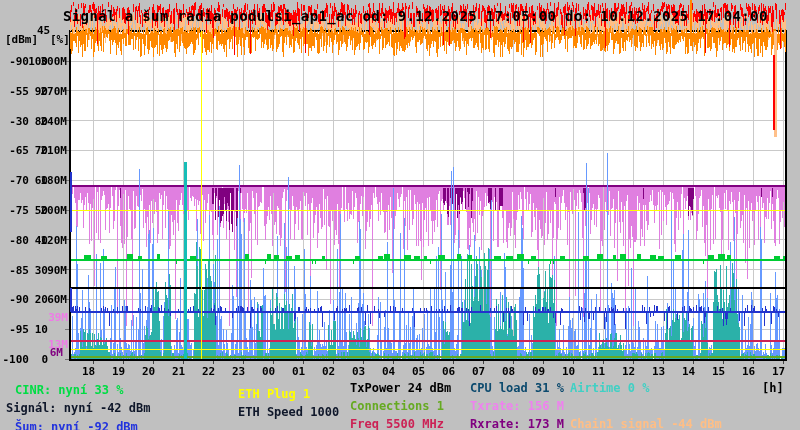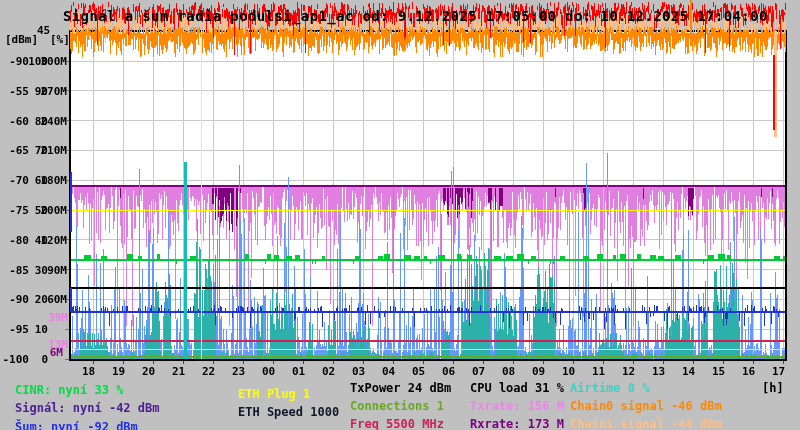--- a/index.html
+++ b/index.html
@@ -119,21 +119,21 @@
     <div class="title mono">Signál a šum radia podulsi_ap1_ac od: 9.12.2025 17:05:00 do: 10.12.2025 17:04:00</div>
     <div class="axhdr mono" style="left:37px;top:24px">45</div>
     <div class="axhdr mono" style="left:5px;top:33px">[dBm]</div>
     <div class="axhdr mono" style="left:50px;top:33px">[%]</div>
   <div class="ylab mono" style="left: 2px; top: 55px; width: 27px;">-90</div>
       <div class="ylab mono" style="left: 26px; top: 55px; width: 22px;">100</div>
       <div class="ylab mono" style="left: 36px; top: 55px; width: 31px;">300M</div>
       <div class="ylab mono" style="left: 2px; top: 84.8px; width: 27px;">-55</div>
       <div class="ylab mono" style="left: 26px; top: 84.8px; width: 22px;">90</div>
       <div class="ylab mono" style="left: 36px; top: 84.8px; width: 31px;">270M</div>
-      <div class="ylab mono" style="left: 2px; top: 114.6px; width: 27px;">-60</div>
+      <div class="ylab mono" style="left: 2px; top: 114.6px; width: 27px;">-30</div>
       <div class="ylab mono" style="left: 26px; top: 114.6px; width: 22px;">80</div>
       <div class="ylab mono" style="left: 36px; top: 114.6px; width: 31px;">240M</div>
       <div class="ylab mono" style="left: 2px; top: 144.4px; width: 27px;">-65</div>
       <div class="ylab mono" style="left: 26px; top: 144.4px; width: 22px;">70</div>
       <div class="ylab mono" style="left: 36px; top: 144.4px; width: 31px;">210M</div>
       <div class="ylab mono" style="left: 2px; top: 174.2px; width: 27px;">-70</div>
       <div class="ylab mono" style="left: 26px; top: 174.2px; width: 22px;">60</div>
       <div class="ylab mono" style="left: 36px; top: 174.2px; width: 31px;">180M</div>
       <div class="ylab mono" style="left: 2px; top: 204px; width: 27px;">-75</div>
       <div class="ylab mono" style="left: 26px; top: 204px; width: 22px;">50</div>
@@ -172,28 +172,27 @@
       <div class="xlab mono" style="left: 532px; top: 365px;">09</div>
       <div class="xlab mono" style="left: 562px; top: 365px;">10</div>
       <div class="xlab mono" style="left: 592px; top: 365px;">11</div>
       <div class="xlab mono" style="left: 622px; top: 365px;">12</div>
       <div class="xlab mono" style="left: 652px; top: 365px;">13</div>
       <div class="xlab mono" style="left: 682px; top: 365px;">14</div>
       <div class="xlab mono" style="left: 712px; top: 365px;">15</div>
       <div class="xlab mono" style="left: 742px; top: 365px;">16</div>
       <div class="xlab mono" style="left: 772px; top: 365px;">17</div>
       <div class="leg mono" style="left: 15px; top: 383px; color: rgb(0, 221, 68);">CINR: nyní 33 %</div>
-      <div class="leg mono" style="left: 15px; top: 401px; color: #4c1d95;">Signál: nyní -42 dBm</div>
+      <div class="leg mono" style="left: 6px; top: 401px; color: #0f172a;">Signál: nyní -42 dBm</div>
       <div class="leg mono" style="left: 15px; top: 420px; color: rgb(34, 51, 221);">Šum: nyní -92 dBm</div>
       <div class="leg mono" style="left: 238px; top: 387px; color: rgb(255, 255, 0);">ETH Plug 1</div>
       <div class="leg mono" style="left: 238px; top: 405px; color: #0f172a;">ETH Speed 1000</div>
       <div class="leg mono" style="left: 350px; top: 381px; color: rgb(0, 0, 0);">TxPower 24 dBm</div>
       <div class="leg mono" style="left: 350px; top: 399px; color: rgb(102, 170, 34);">Connections 1</div>
       <div class="leg mono" style="left: 350px; top: 417px; color: rgb(204, 34, 85);">Freq 5500 MHz</div>
-      <div class="leg mono" style="left: 470px; top: 381px; color: #000000;">CPU load 31 %</div>
+      <div class="leg mono" style="left: 470px; top: 381px; color: #0c4a6e;">CPU load 31 %</div>
       <div class="leg mono" style="left: 470px; top: 399px; color: rgb(238, 130, 238);">Txrate: 156 M</div>
       <div class="leg mono" style="left: 470px; top: 417px; color: rgb(128, 0, 128);">Rxrate: 173 M</div>
       <div class="leg mono" style="left: 570px; top: 381px; color: rgb(64, 208, 196);">Airtime 0 %</div>
-      <div class="leg mono" style="left: 570px; top: 399px; color: rgb(255, 136, 0);">Chain0 signal -46 dBm</div>
       <div class="leg mono" style="left: 570px; top: 417px; color: rgb(255, 190, 133);">Chain1 signal -44 dBm</div>
       <div class="leg mono" style="left: 762px; top: 381px; color: rgb(0, 0, 0);">[h]</div>
     </div>
 </div>
 
 </body></html>

